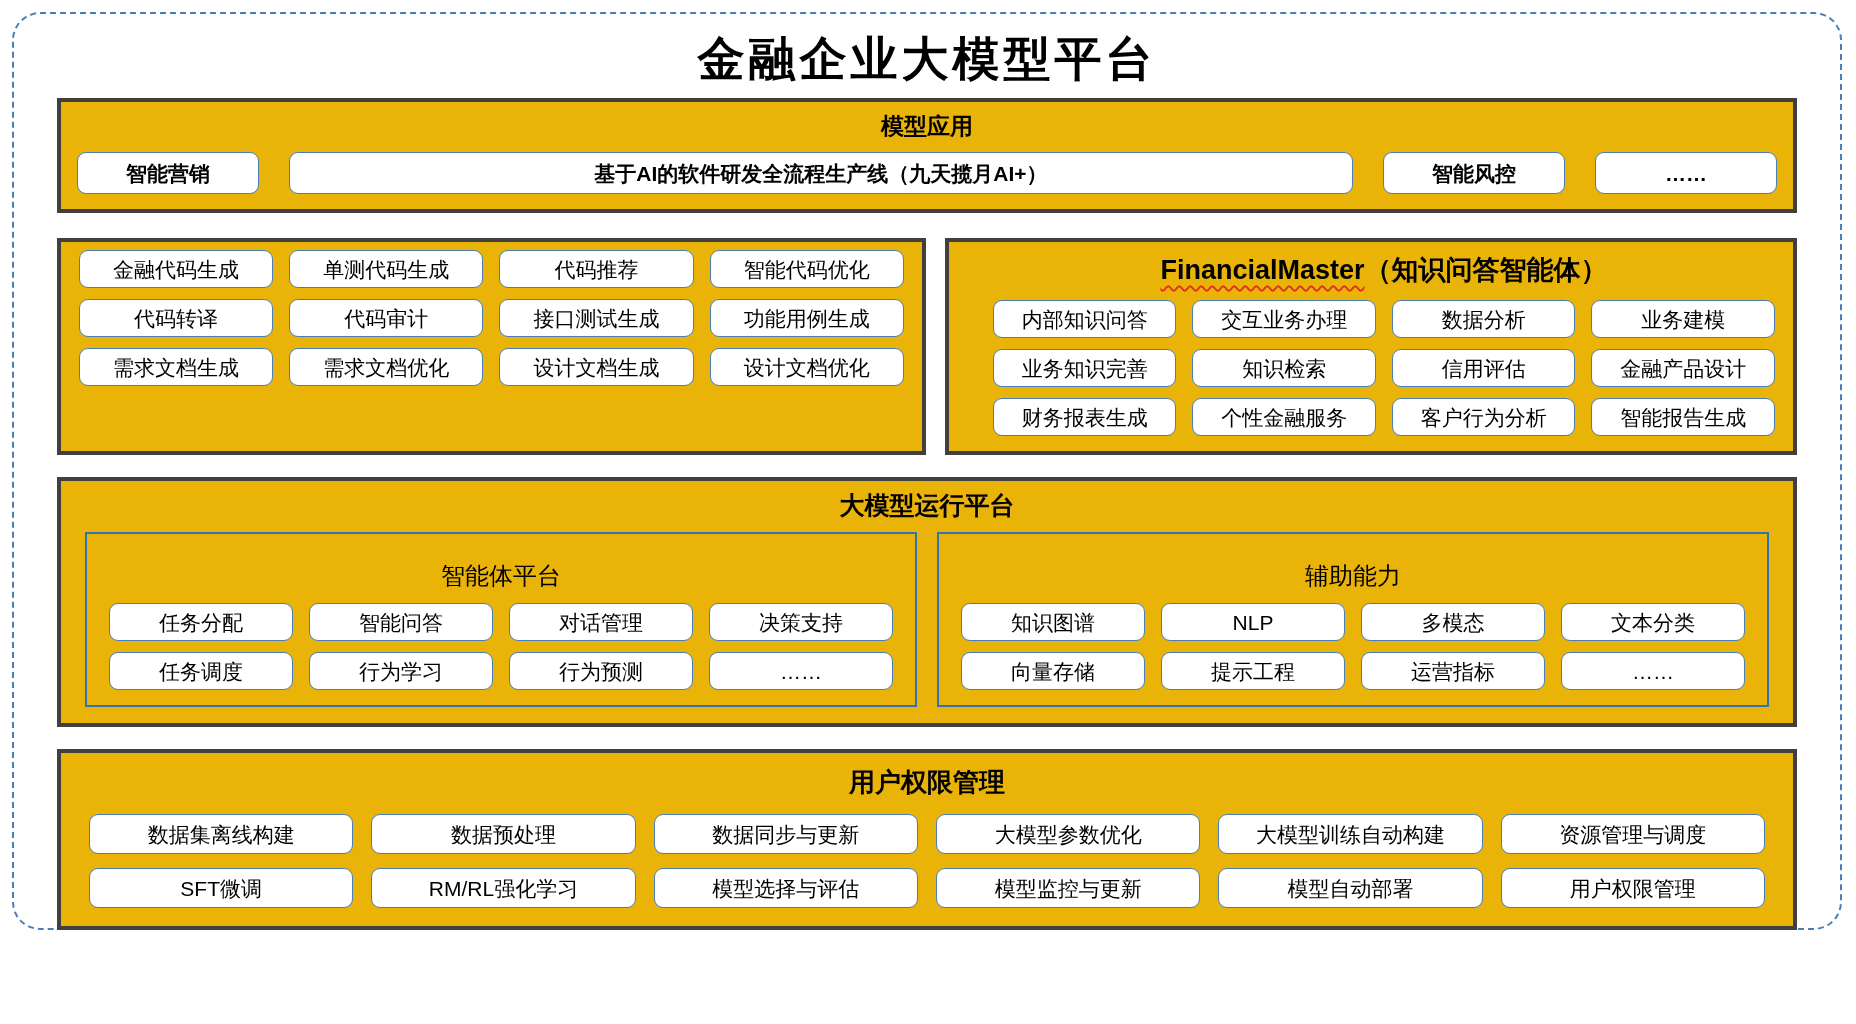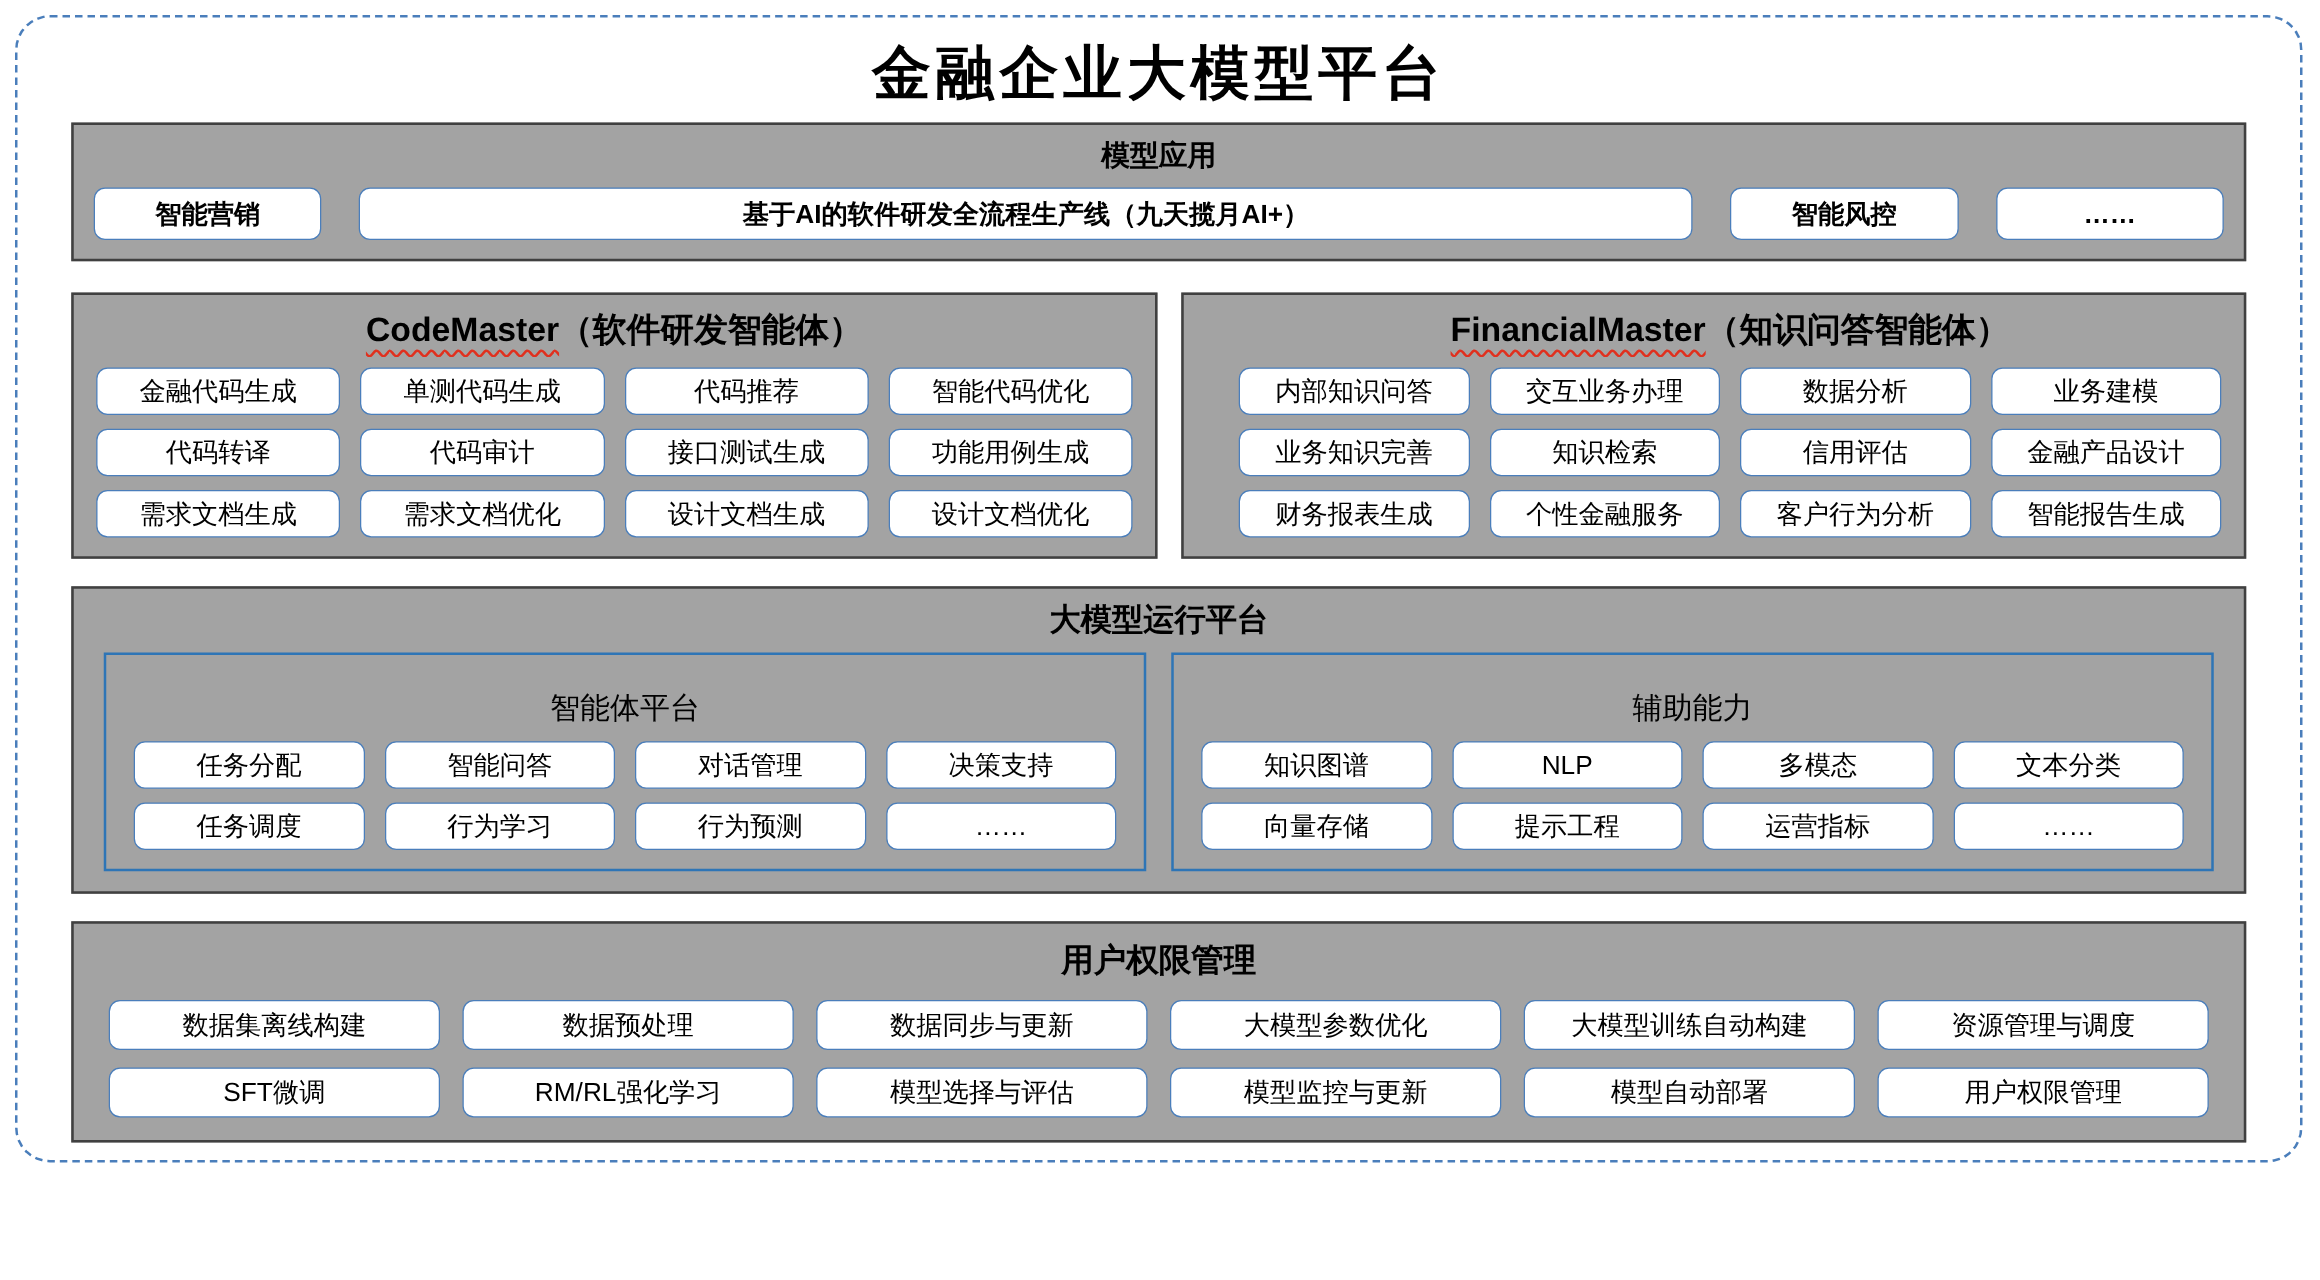--- a/index.html
+++ b/index.html
@@ -11,21 +11,21 @@
     position: absolute; left: 12px; top: 12px; width: 1830px; height: 918px;
     border: 2px dashed #4a7ebb; border-radius: 28px;
   }
   .title {
     text-align: center; margin-top: 14px;
     font-family: "DejaVu Serif", "Liberation Serif", serif;
     font-size: 47px; font-weight: bold; letter-spacing: 4px; line-height: 62px;
   }
   .content { padding: 0 43px; }
 
-  .sectionbox { border: 2px solid #404040; background: #a3a3a3; }
+  .sectionbox { border: 4px solid #404040; background: #eab308; }
   .sec-header { text-align: center; font-weight: bold; }
 
   .item {
     border: 1.5px solid #4a7ebb; border-radius: 9px; background: #fff;
     display: flex; align-items: center; justify-content: center;
     font-size: 21px; line-height: 1; white-space: nowrap; overflow: hidden;
   }
 
   
   .sec1 { margin-top: 8px; padding: 9px 16px 15px; }
@@ -84,21 +84,20 @@
         <div class="sec1-row">
           <div class="item item-s">智能营销</div>
           <div class="item item-wide">基于AI的软件研发全流程生产线（九天揽月AI+）</div>
           <div class="item item-s">智能风控</div>
           <div class="item item-s">……</div>
         </div>
       </div>
 
       <div class="sec2-row">
         <div class="sectionbox agentbox left">
-          <div class="agent-title"><span class="squiggle">CodeMaster</span><span>（软件研发智能体）</span></div>
           <div class="grid4">
               <div class="item">金融代码生成</div>
               <div class="item">单测代码生成</div>
               <div class="item">代码推荐</div>
               <div class="item">智能代码优化</div>
               <div class="item">代码转译</div>
               <div class="item">代码审计</div>
               <div class="item">接口测试生成</div>
               <div class="item">功能用例生成</div>
               <div class="item">需求文档生成</div>

